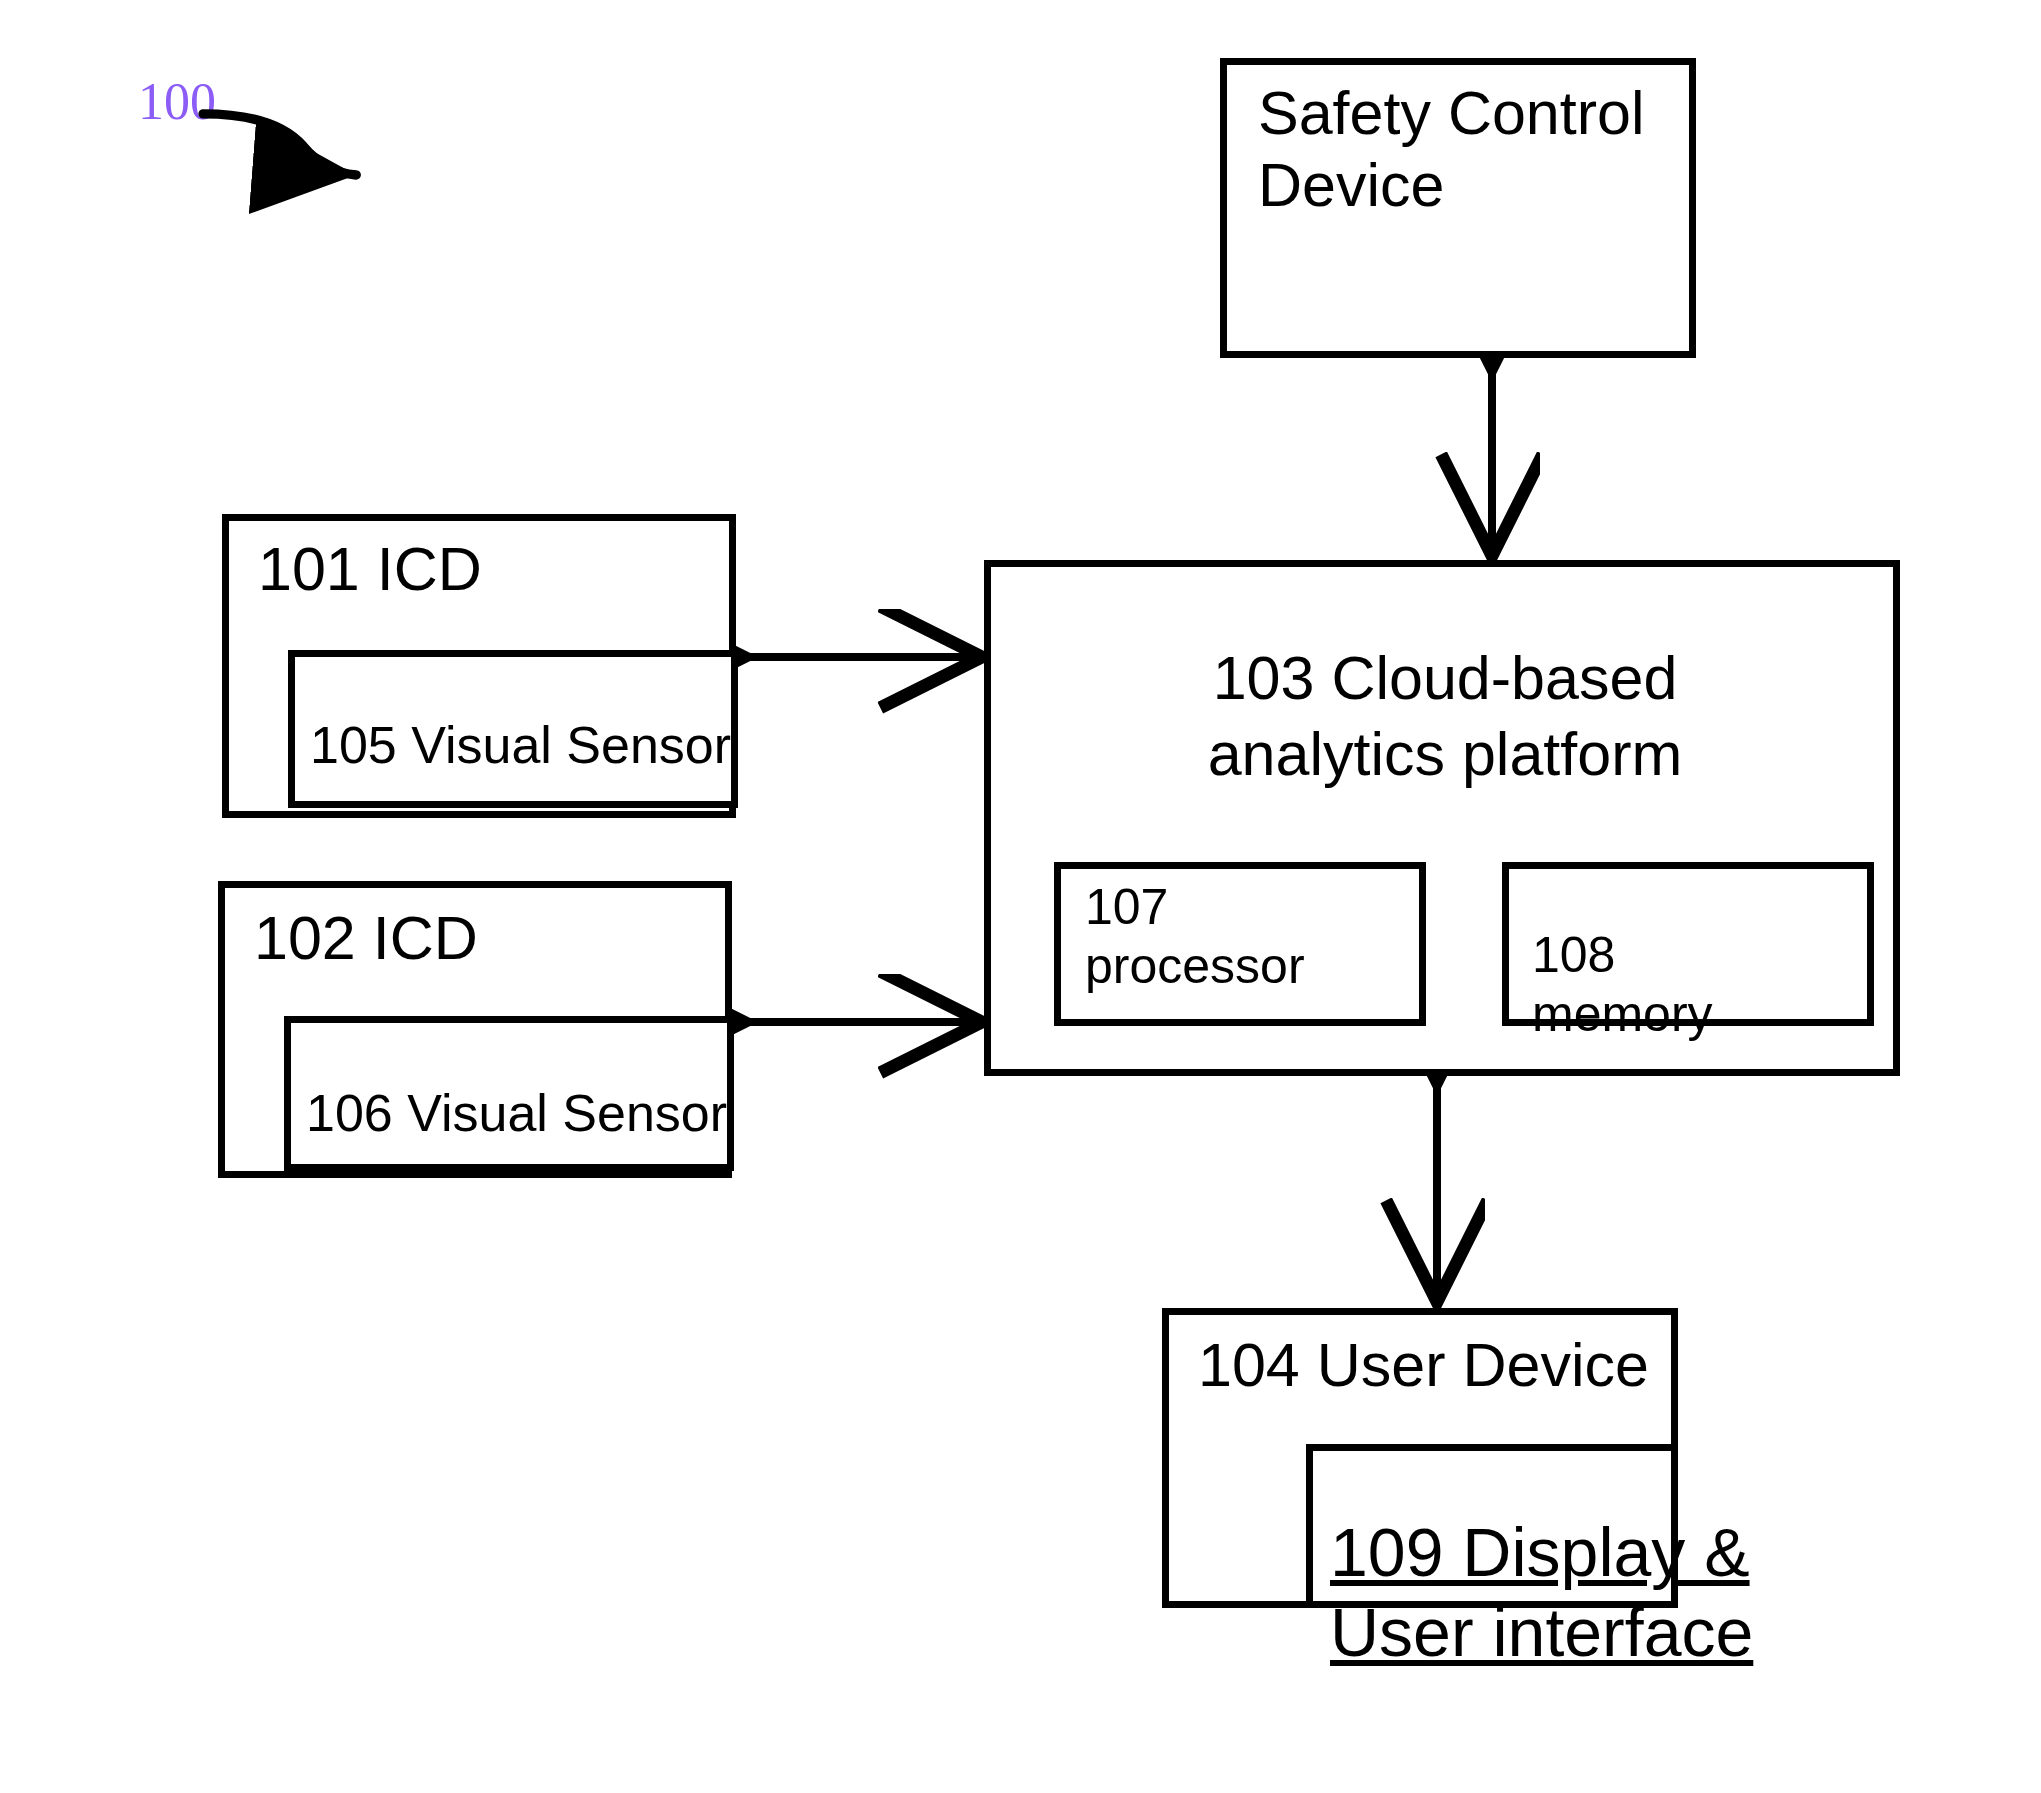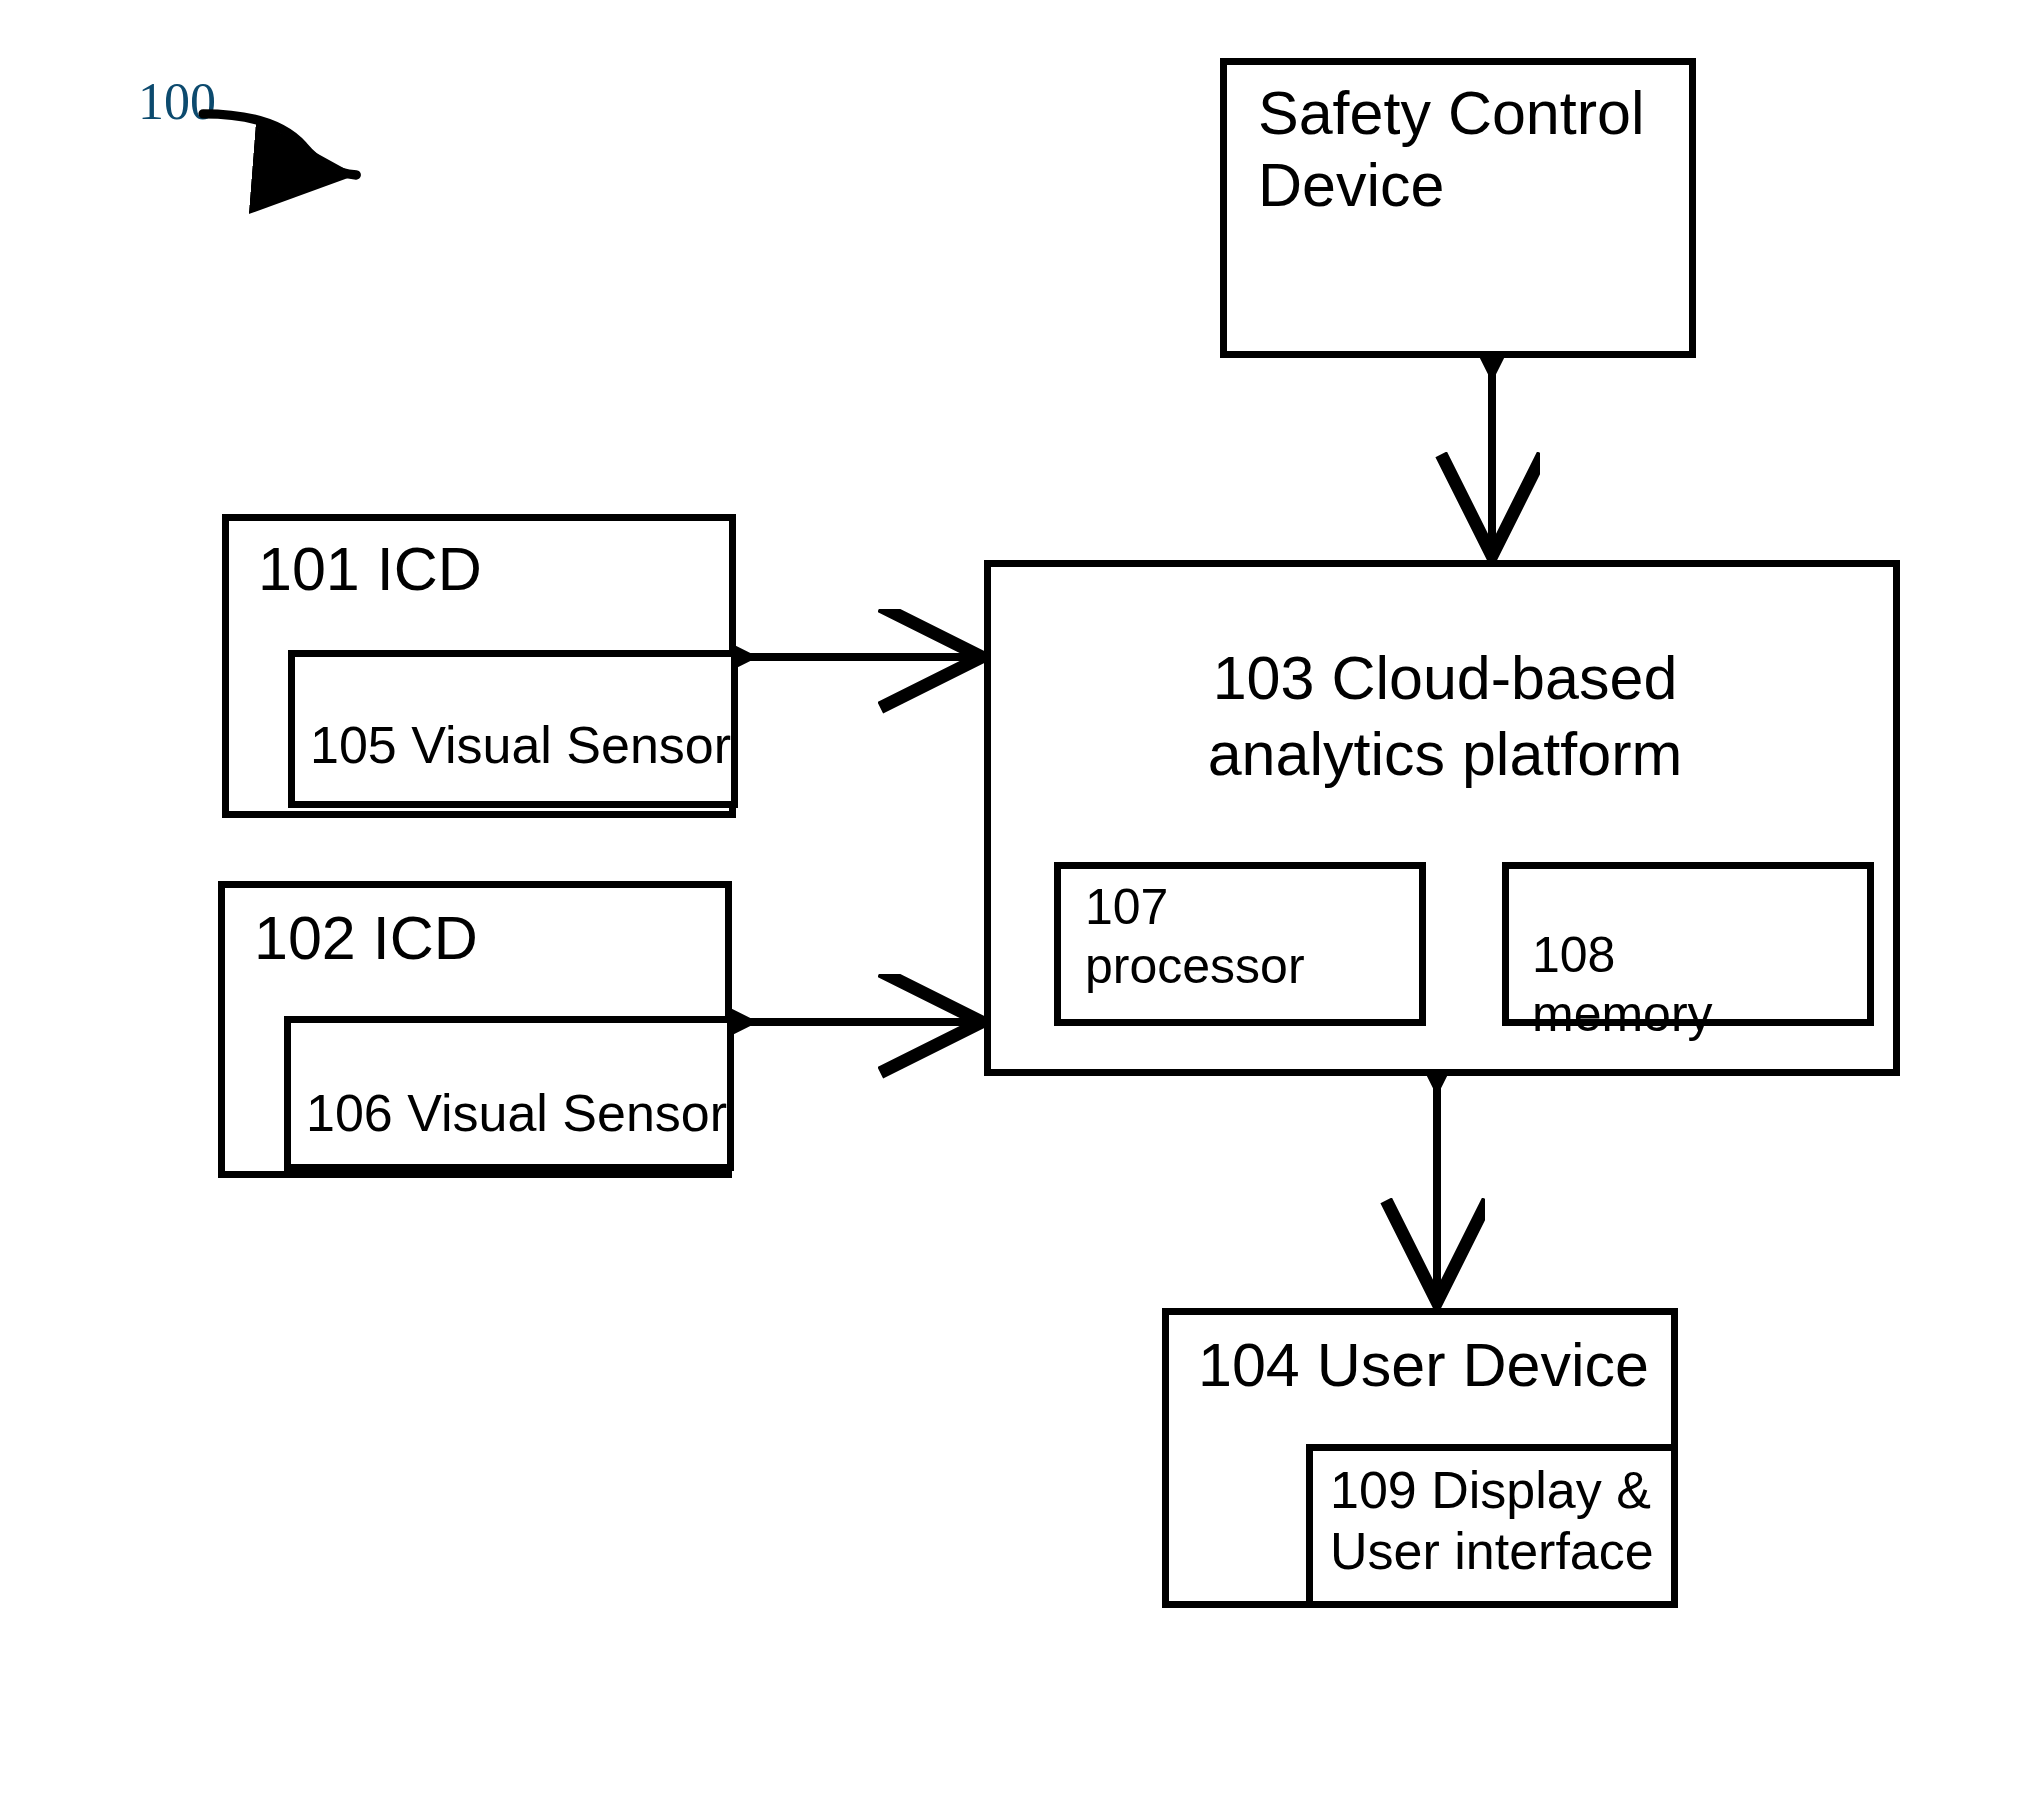--- a/index.html
+++ b/index.html
@@ -79,30 +79,31 @@
     font-size: 50px;
   }
   .lbl-104 {
     left: 1190px;
     top: 1330px;
     font-size: 61px;
     margin-left: 8px;
   }
   .lbl-109 {
     left: 1330px;
-    top: 1460px;
-    font-size: 52px;
+    top: 1512px;
+    font-size: 68px;
+    text-decoration: underline;
   }
   .fig-ref {
     position: absolute;
     left: 138px;
     top: 72px;
     font-family: "Liberation Serif", serif;
     font-size: 52px;
-    color: #0c4a6e;
+    color: #8b5cf6;
   }
   svg.overlay {
     position: absolute;
     left: 0;
     top: 0;
     width: 2041px;
     height: 1793px;
     pointer-events: none;
   }
 </style>

